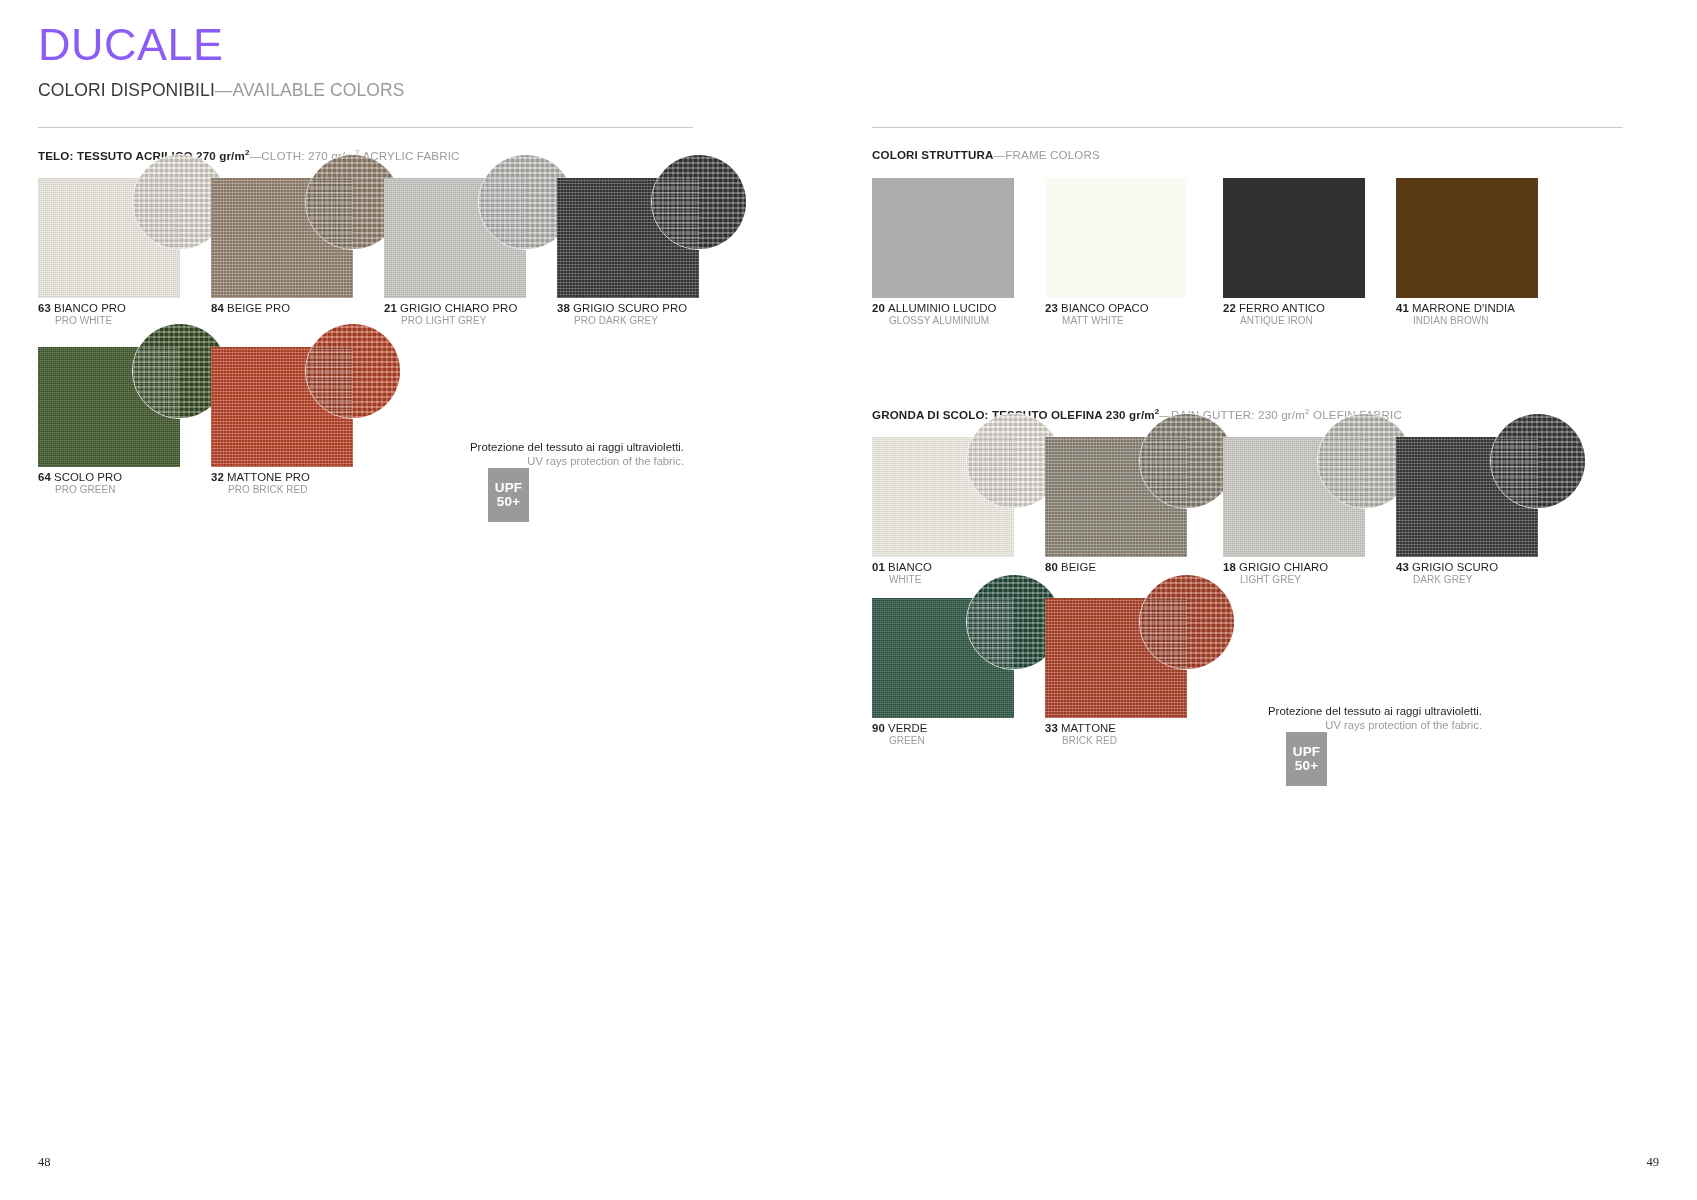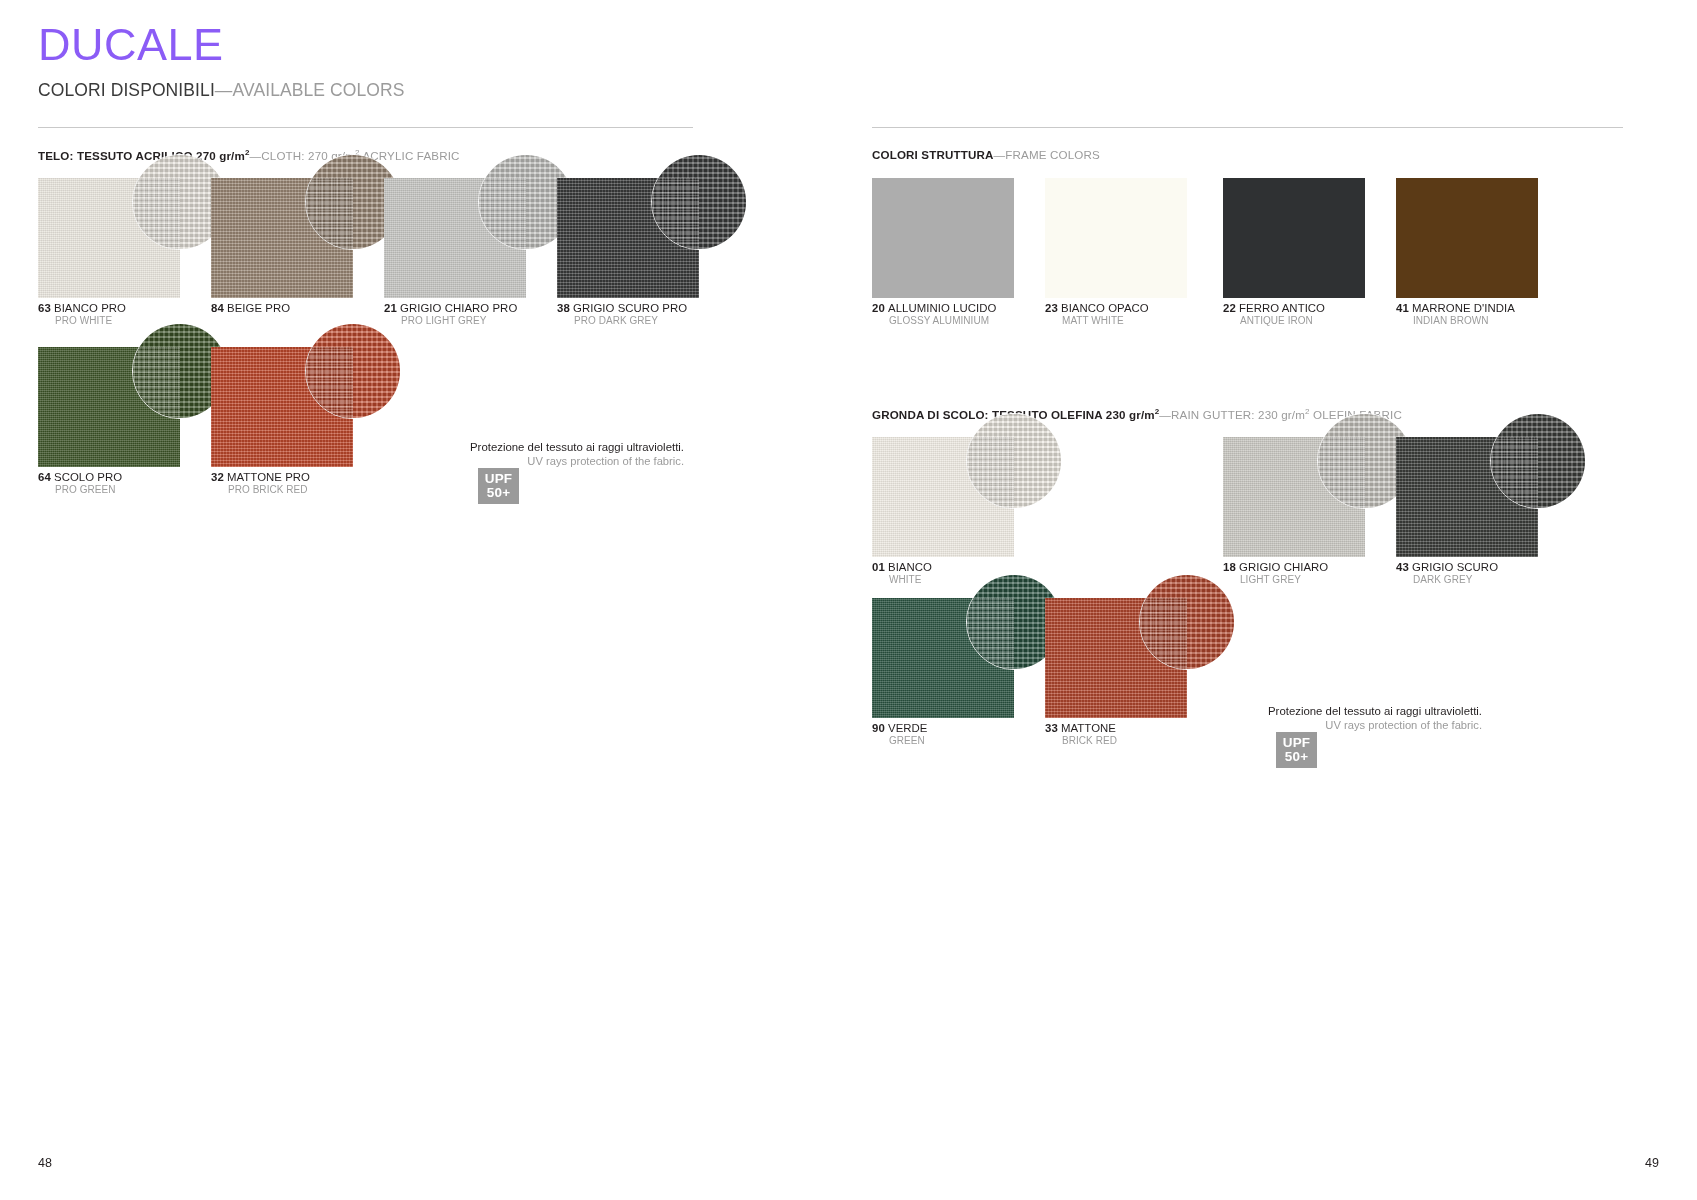--- a/index.html
+++ b/index.html
@@ -140,41 +140,42 @@
   
   .upf-note { position: absolute; display: flex; align-items: flex-start; flex-direction: column; }
   .upf-text {
     text-align: right;
     line-height: 1.25;
     padding-top: 2px;
   }
   .upf-it { font-size: 11.4px; color: #231f20; white-space: nowrap; }
   .upf-en { font-size: 11.2px; color: #9b9b9b; white-space: nowrap; }
   .upf-badge {
-    margin-left: 8px;
+    margin-left: 18px;
     width: 41px;
-    height: 36px;
+    height: 54px;
     background: #9a9a9a;
     color: #ffffff;
     display: flex;
     flex-direction: column;
     align-items: center;
     justify-content: center;
     line-height: 1.02;
     font-weight: 700;
     font-size: 13.5px;
     letter-spacing: 0.2px;
   }
 
   
   .page-number {
     position: absolute;
     bottom: 30px;
     font-size: 12.5px;
     color: #231f20;
+    font-family: Liberation Serif, serif;
   }
   .pn-left  { left: 38px; }
   .pn-right { right: 38px; }
 </style>
 </head>
 <body>
 
 <div class="spread">
 
   <div class="page page-left">
@@ -342,20 +343,32 @@
         <div class="magnifier">
             <div class="magnifier-inner" style="background: rgb(238, 234, 226);"></div>
           </div>
       </div>
       <div class="swatch-label">
         <div class="label-it"><span class="label-code">01</span>&nbsp;<span>BIANCO</span></div>
         <div class="label-en">WHITE</div>
       </div>
     </div>
 
+    <div class="swatch-wrap" style="left:197px; top:437px;">
+      <div class="swatch tex-coarse">
+        <div class="swatch-base" style="background: rgb(147, 139, 125);"></div>
+        <div class="magnifier">
+            <div class="magnifier-inner" style="background: rgb(147, 139, 125);"></div>
+          </div>
+      </div>
+      <div class="swatch-label">
+        <div class="label-it"><span class="label-code">80</span>&nbsp;<span>BEIGE</span></div>
+        <div class="label-en"></div>
+      </div>
+    </div>
 
     <div class="swatch-wrap" style="left:375px; top:437px;">
       <div class="swatch tex-weave">
         <div class="swatch-base" style="background: rgb(200, 198, 192);"></div>
         <div class="magnifier">
             <div class="magnifier-inner" style="background: rgb(200, 198, 192);"></div>
           </div>
       </div>
       <div class="swatch-label">
         <div class="label-it"><span class="label-code">18</span>&nbsp;<span>GRIGIO CHIARO</span></div>

